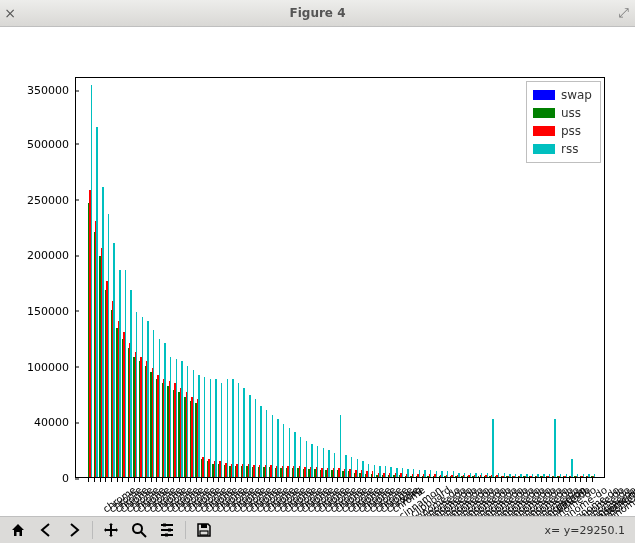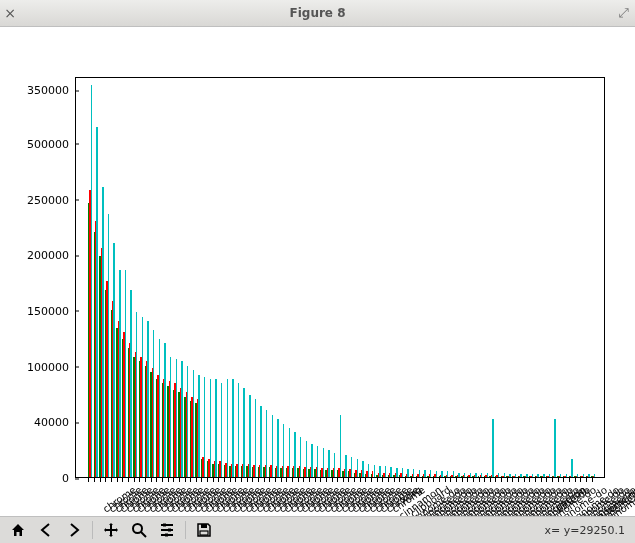--- a/index.html
+++ b/index.html
@@ -154,21 +154,21 @@
     height: 10px;
   }
 </style>
 </head>
 <body>
 
 <div class="window">
 
   <div class="titlebar">
     <div class="close">×</div>
-    <div class="title">Figure 8</div>
+    <div class="title">Figure 4</div>
     <div class="expand">⤢</div>
   </div>
 
   <div class="figure-area">
     <div class="axes" id="axes" style="left: 75px; top: 50px; width: 530px; height: 401px;">
       <div class="plot" id="plot">
           <div class="bar" style="left: 12.0133px; width: 1.41333px; height: 274.017px; background: rgb(0, 128, 0);"></div>
           <div class="bar" style="left: 13.4267px; width: 1.41333px; height: 287.383px; background: rgb(255, 0, 0);"></div>
           <div class="bar" style="left: 14.84px; width: 1.41333px; height: 392.089px; background: rgb(0, 191, 191);"></div>
           <div class="bar" style="left: 17.6667px; width: 1.41333px; height: 245.056px; background: rgb(0, 128, 0);"></div>
@@ -432,20 +432,38 @@
           <div class="bar" style="left: 503.853px; width: 1.41333px; height: 1.11389px; background: rgb(0, 128, 0);"></div>
           <div class="bar" style="left: 505.267px; width: 1.41333px; height: 1.11389px; background: rgb(255, 0, 0);"></div>
           <div class="bar" style="left: 506.68px; width: 1.41333px; height: 3.34167px; background: rgb(0, 191, 191);"></div>
           <div class="bar" style="left: 509.507px; width: 1.41333px; height: 1.11389px; background: rgb(0, 128, 0);"></div>
           <div class="bar" style="left: 510.92px; width: 1.41333px; height: 1.11389px; background: rgb(255, 0, 0);"></div>
           <div class="bar" style="left: 512.333px; width: 1.41333px; height: 3.34167px; background: rgb(0, 191, 191);"></div>
           <div class="bar" style="left: 515.16px; width: 1.41333px; height: 1.11389px; background: rgb(0, 128, 0);"></div>
           <div class="bar" style="left: 516.573px; width: 1.41333px; height: 1.11389px; background: rgb(255, 0, 0);"></div>
           <div class="bar" style="left: 517.987px; width: 1.41333px; height: 3.34167px; background: rgb(0, 191, 191);"></div>
         </div>
+      <div class="legend" id="legend" style="right: 4px; top: 4px;">
+          <div class="legend-row">
+            <div class="legend-swatch" style="background: rgb(0, 0, 255);"></div>
+            <span>swap</span>
+          </div>
+          <div class="legend-row">
+            <div class="legend-swatch" style="background: rgb(0, 128, 0);"></div>
+            <span>uss</span>
+          </div>
+          <div class="legend-row">
+            <div class="legend-swatch" style="background: rgb(255, 0, 0);"></div>
+            <span>pss</span>
+          </div>
+          <div class="legend-row">
+            <div class="legend-swatch" style="background: rgb(0, 191, 191);"></div>
+            <span>rss</span>
+          </div>
+        </div>
     <div class="ytick" style="top: 401px;">0</div>
         <div class="ytick" style="top: 345.306px;">40000</div>
         <div class="ytick" style="top: 289.611px;">100000</div>
         <div class="ytick" style="top: 233.917px;">150000</div>
         <div class="ytick" style="top: 178.222px;">200000</div>
         <div class="ytick" style="top: 122.528px;">250000</div>
         <div class="ytick" style="top: 66.8333px;">500000</div>
         <div class="ytick" style="top: 13px;">350000</div>
         <div class="xtick-mark" style="left: 13.4267px;"></div>
         <div class="xticklabel" style="left: 13.4267px;">chrome</div>

